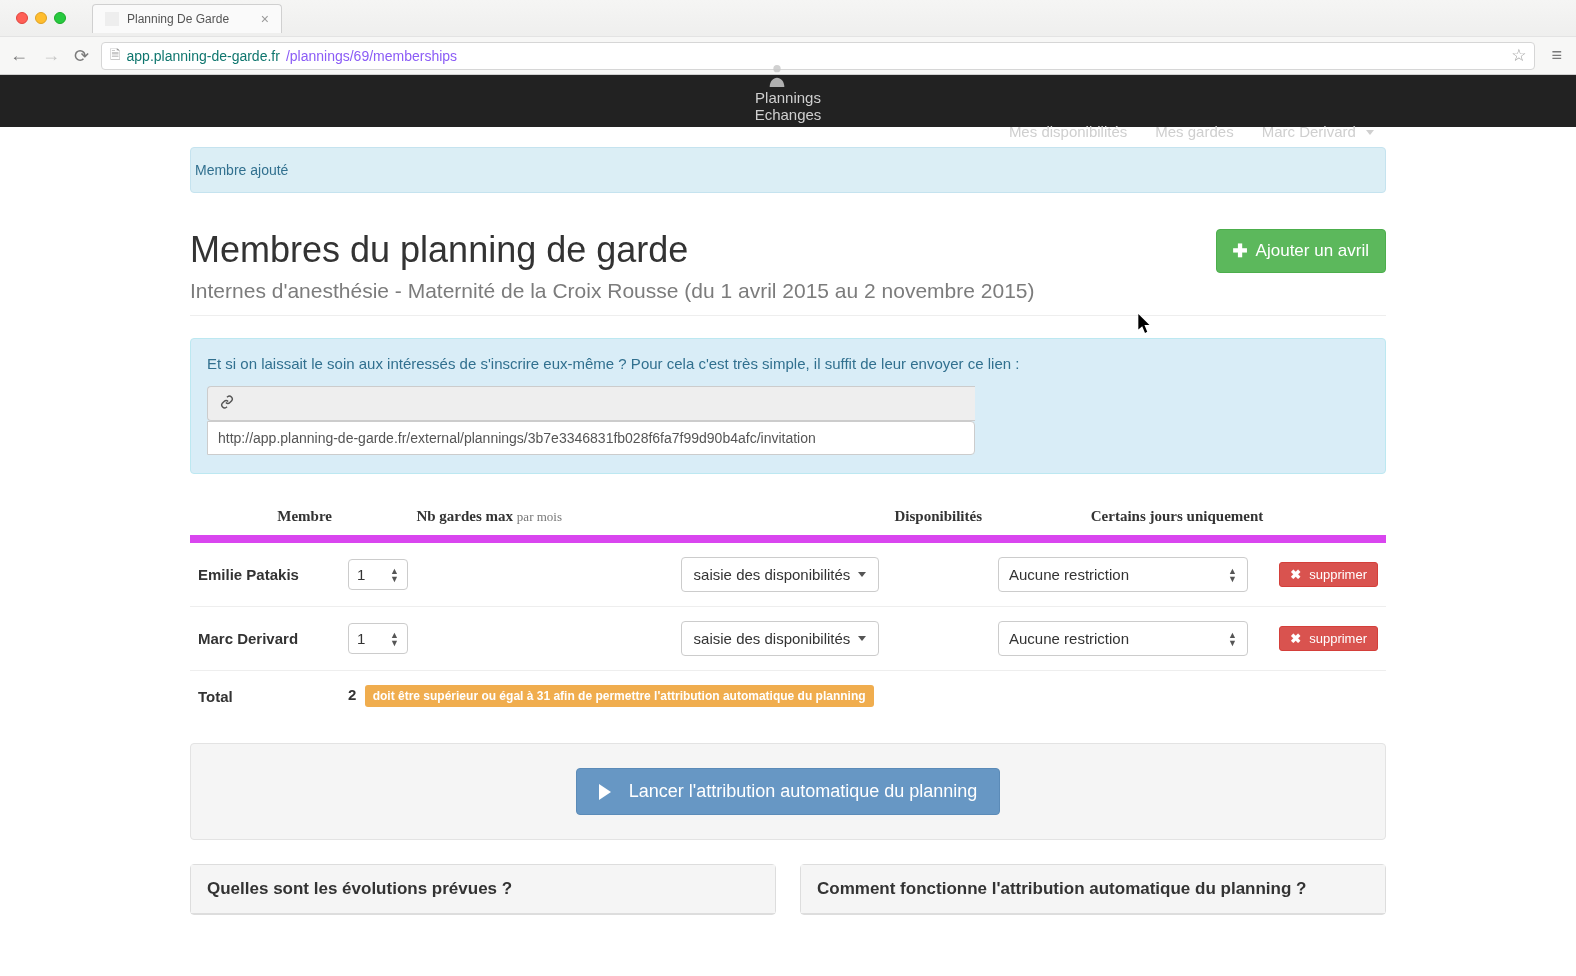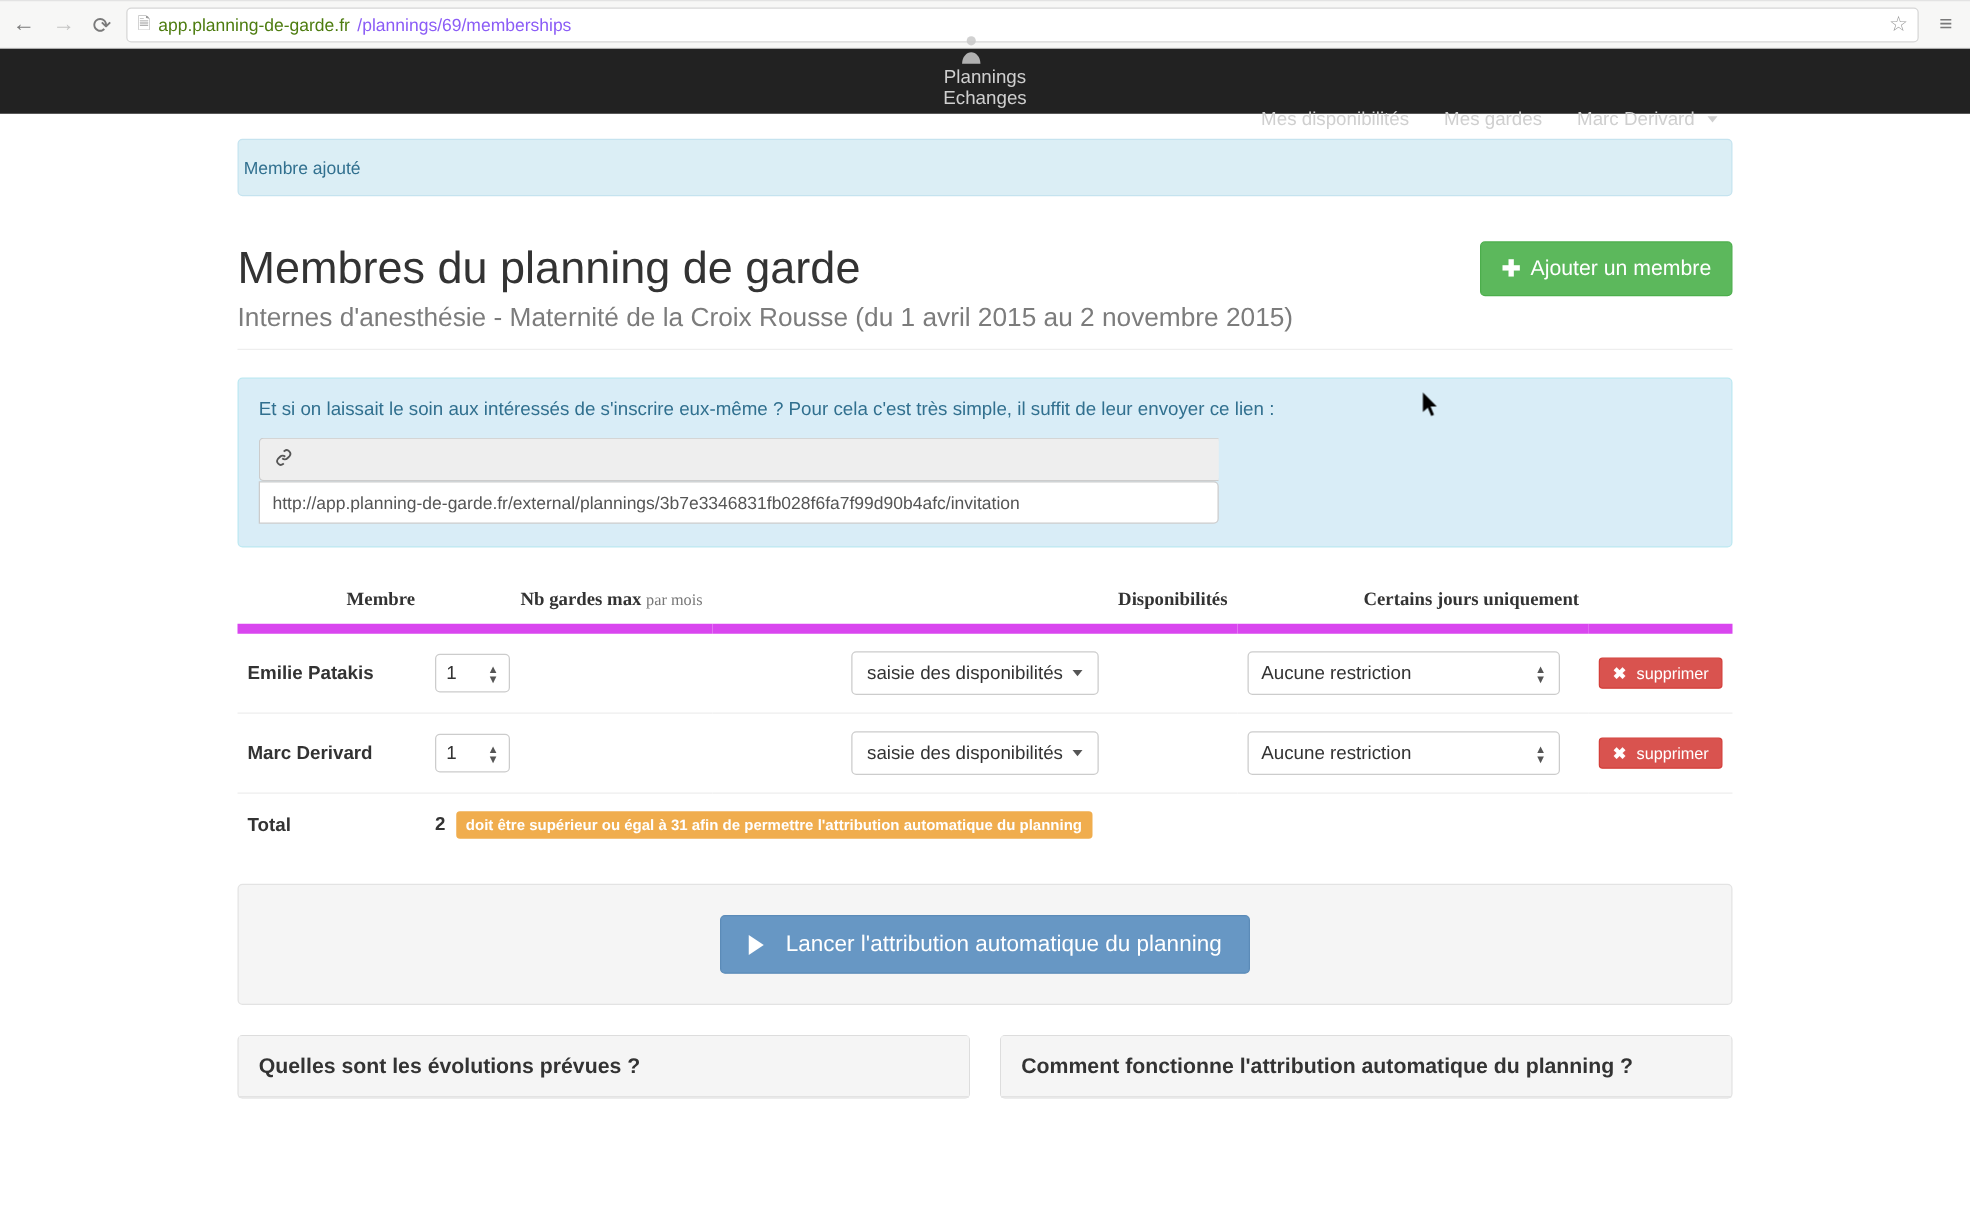--- a/index.html
+++ b/index.html
@@ -13,21 +13,21 @@
     .red { background: #ff5f56; border: 1px solid #e0443e; }
     .yellow { background: #ffbd2e; border: 1px solid #dea123; }
     .green { background: #27c93f; border: 1px solid #1aab29; }
     .tab { display: flex; align-items: center; gap: 8px; background: #fafafa; border: 1px solid #d0d0d0; border-bottom: none; padding: 6px 12px; border-radius: 4px 4px 0 0; margin-left: 18px; font-size: 12px; color: #555; width: 190px; }
     .tab .favicon { width: 14px; height: 14px; background: #eee; }
     .tab .close { margin-left: auto; color: #999; font-size: 14px; }
     .addr-bar { display: flex; align-items: center; height: 38px; padding: 0 8px; gap: 10px; background: #f7f7f6; border-top: 1px solid #e3e3e3; }
     .nav-btn { color: #7a7a7a; font-size: 18px; padding: 0 2px; cursor: pointer; }
     .url-box { display: flex; align-items: center; flex: 1; height: 28px; background: #fff; border: 1px solid #d6d6d6; border-radius: 4px; padding: 0 8px; font-size: 14px; color: #333; gap: 6px;}
     .url-box .doc-icon { color: #9a9a9a; font-size: 13px;}
-    .url-host { color: #4d7c0f; }
+    .url-host { color: #0f766e; }
     .url-path { color: #8b5cf6; }
     .star { color: #9a9a9a; margin-left: auto; font-size: 17px; }
     .menu-btn { color: #7a7a7a; font-size: 18px; padding: 0 6px; }
 
     
     .navbar { background: #222; color: #bbb; height: 52px; display: flex; align-items: center; padding: 0 14px; }
     .navbar-inner { width: 1200px; margin: 0 auto; display: flex; align-items: center; flex-direction: column; }
     .nav-brand { width: 22px; height: 26px; opacity: .85; margin-right: 22px; }
     .nav-brand svg { width: 100%; height: 100%; fill: #c9c9c9; }
     .nav-link { color: #cfcfcf; padding: 0 14px; font-size: 15px; cursor: pointer; }
@@ -81,20 +81,32 @@
     .panel { flex:1; border:1px solid #ddd; border-radius:4px; }
     .panel-heading { padding: 14px 16px; font-size: 17px; font-weight:700; color:#333; border-bottom:1px solid #ddd; background:#f5f5f5;}
 
     .cursor { position: fixed; width: 14px; height: 20px; pointer-events: none; }
     .cursor svg { width:100%; height:100%; }
   </style>
 </head>
 <body>
 
 <div class="browser-chrome">
+  <div class="tab-bar">
+    <div class="traffic-lights">
+      <div class="traffic-light red"></div>
+      <div class="traffic-light yellow"></div>
+      <div class="traffic-light green"></div>
+    </div>
+    <div class="tab">
+      <span class="favicon"></span>
+      <span>Planning De Garde</span>
+      <span class="close">×</span>
+    </div>
+  </div>
   <div class="addr-bar">
     <span class="nav-btn">←</span>
     <span class="nav-btn" style="opacity:.4">→</span>
     <span class="nav-btn">⟳</span>
     <div class="url-box">
       <span class="doc-icon">🗎</span>
       <span class="url-host">app.planning-de-garde.fr</span>
         <span class="url-path">/plannings/69/memberships</span>
       <span class="star">☆</span>
     </div>
@@ -129,21 +141,21 @@
     <span>Membre ajouté</span>
   </div>
 
   <div class="page-header">
     <div style="flex:1">
       <h1>Membres du planning de garde</h1>
       <div class="sub">Internes d'anesthésie - Maternité de la Croix Rousse (du 1 avril 2015 au 2 novembre 2015)</div>
     </div>
     <button class="btn btn-success">
       <span class="plus">✚</span>
-      <span>Ajouter un membre</span>
+      <span>Ajouter un avril</span>
     </button>
   </div>
 
   <div class="panel-info">
     <p>Et si on laissait le soin aux intéressés de s'inscrire eux-même ? Pour cela c'est très simple, il suffit de leur envoyer ce lien :</p>
     <div class="input-group">
       <span class="ig-addon">
         <svg width="14" height="14" viewBox="0 0 24 24" fill="none" stroke="#555" stroke-width="2.5">
             <path d="M10 13a5 5 0 0 0 7 0l3-3a5 5 0 0 0-7-7l-1 1"></path>
             <path d="M14 11a5 5 0 0 0-7 0l-3 3a5 5 0 0 0 7 7l1-1"></path>

